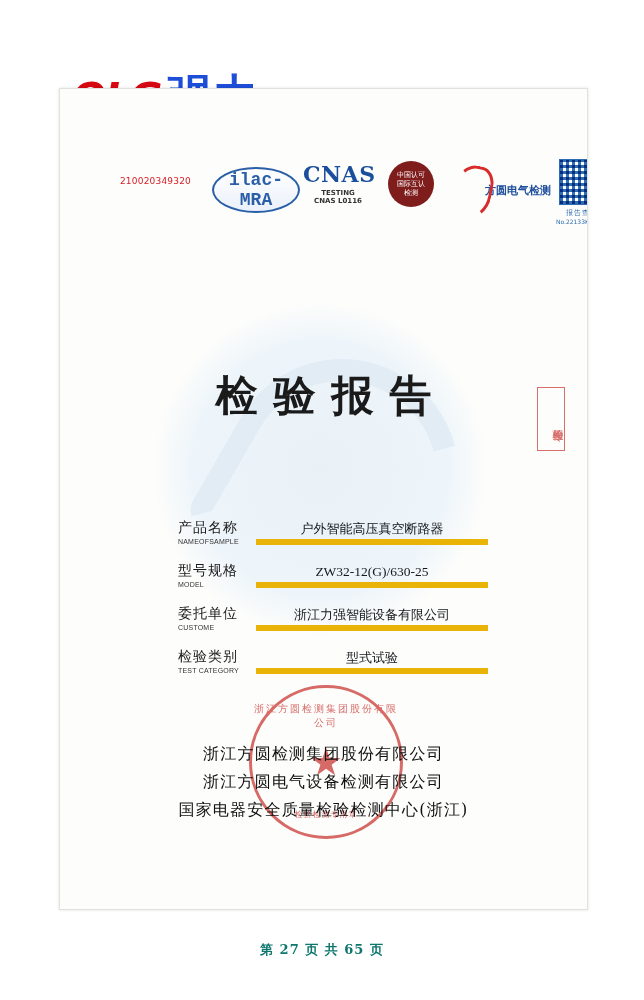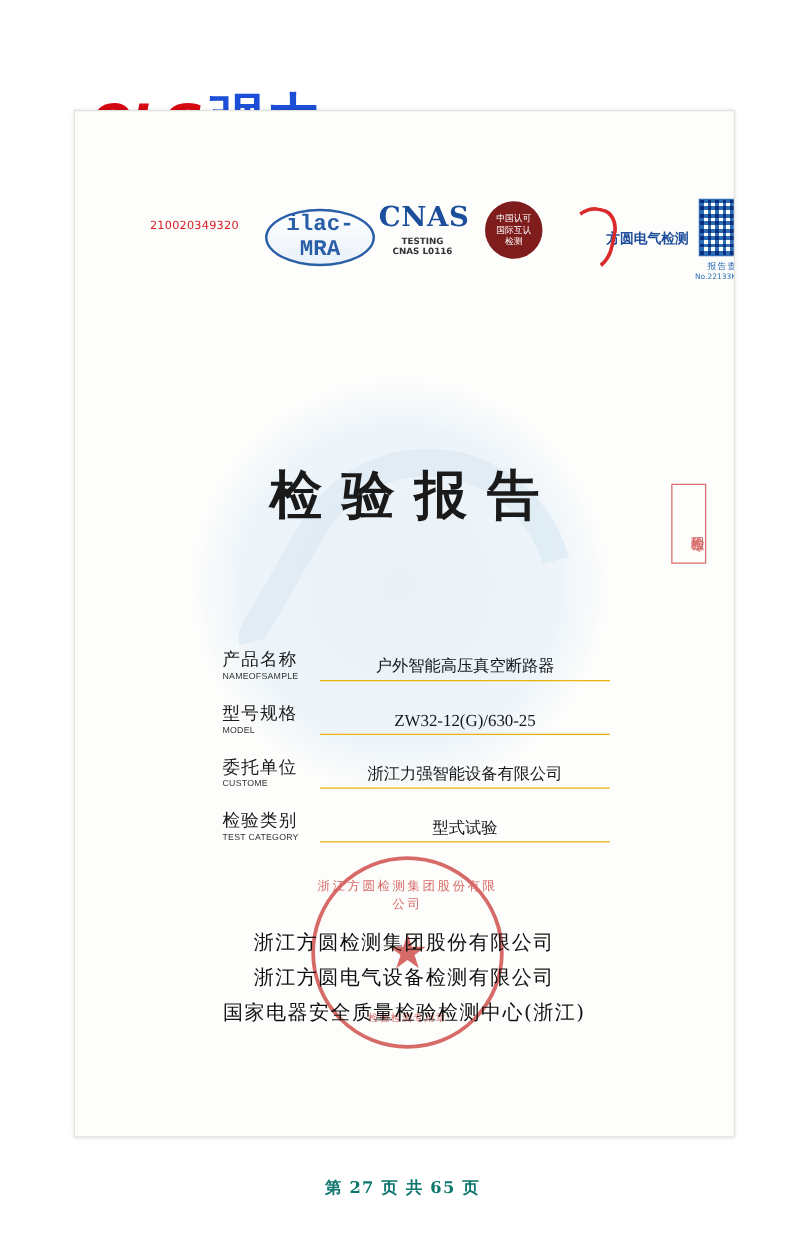--- a/index.html
+++ b/index.html
@@ -235,21 +235,21 @@
   .field-en {
     font-family: "Liberation Sans", sans-serif;
     font-size: 7px;
     color: #333;
     letter-spacing: .2px;
     margin-top: 1px;
     white-space: nowrap;
   }
   .field-value {
     flex: 1;
-    border-bottom: 1px solid #eab308;
+    border-bottom: 6px solid #eab308;
     text-align: center;
     font-family: "DejaVu Serif", serif;
     font-size: 13px;
     color: #14181c;
     padding-bottom: 2px;
     line-height: 16px;
     white-space: nowrap;
   }
   .field-value.latin {
     font-family: "Liberation Serif", serif;

